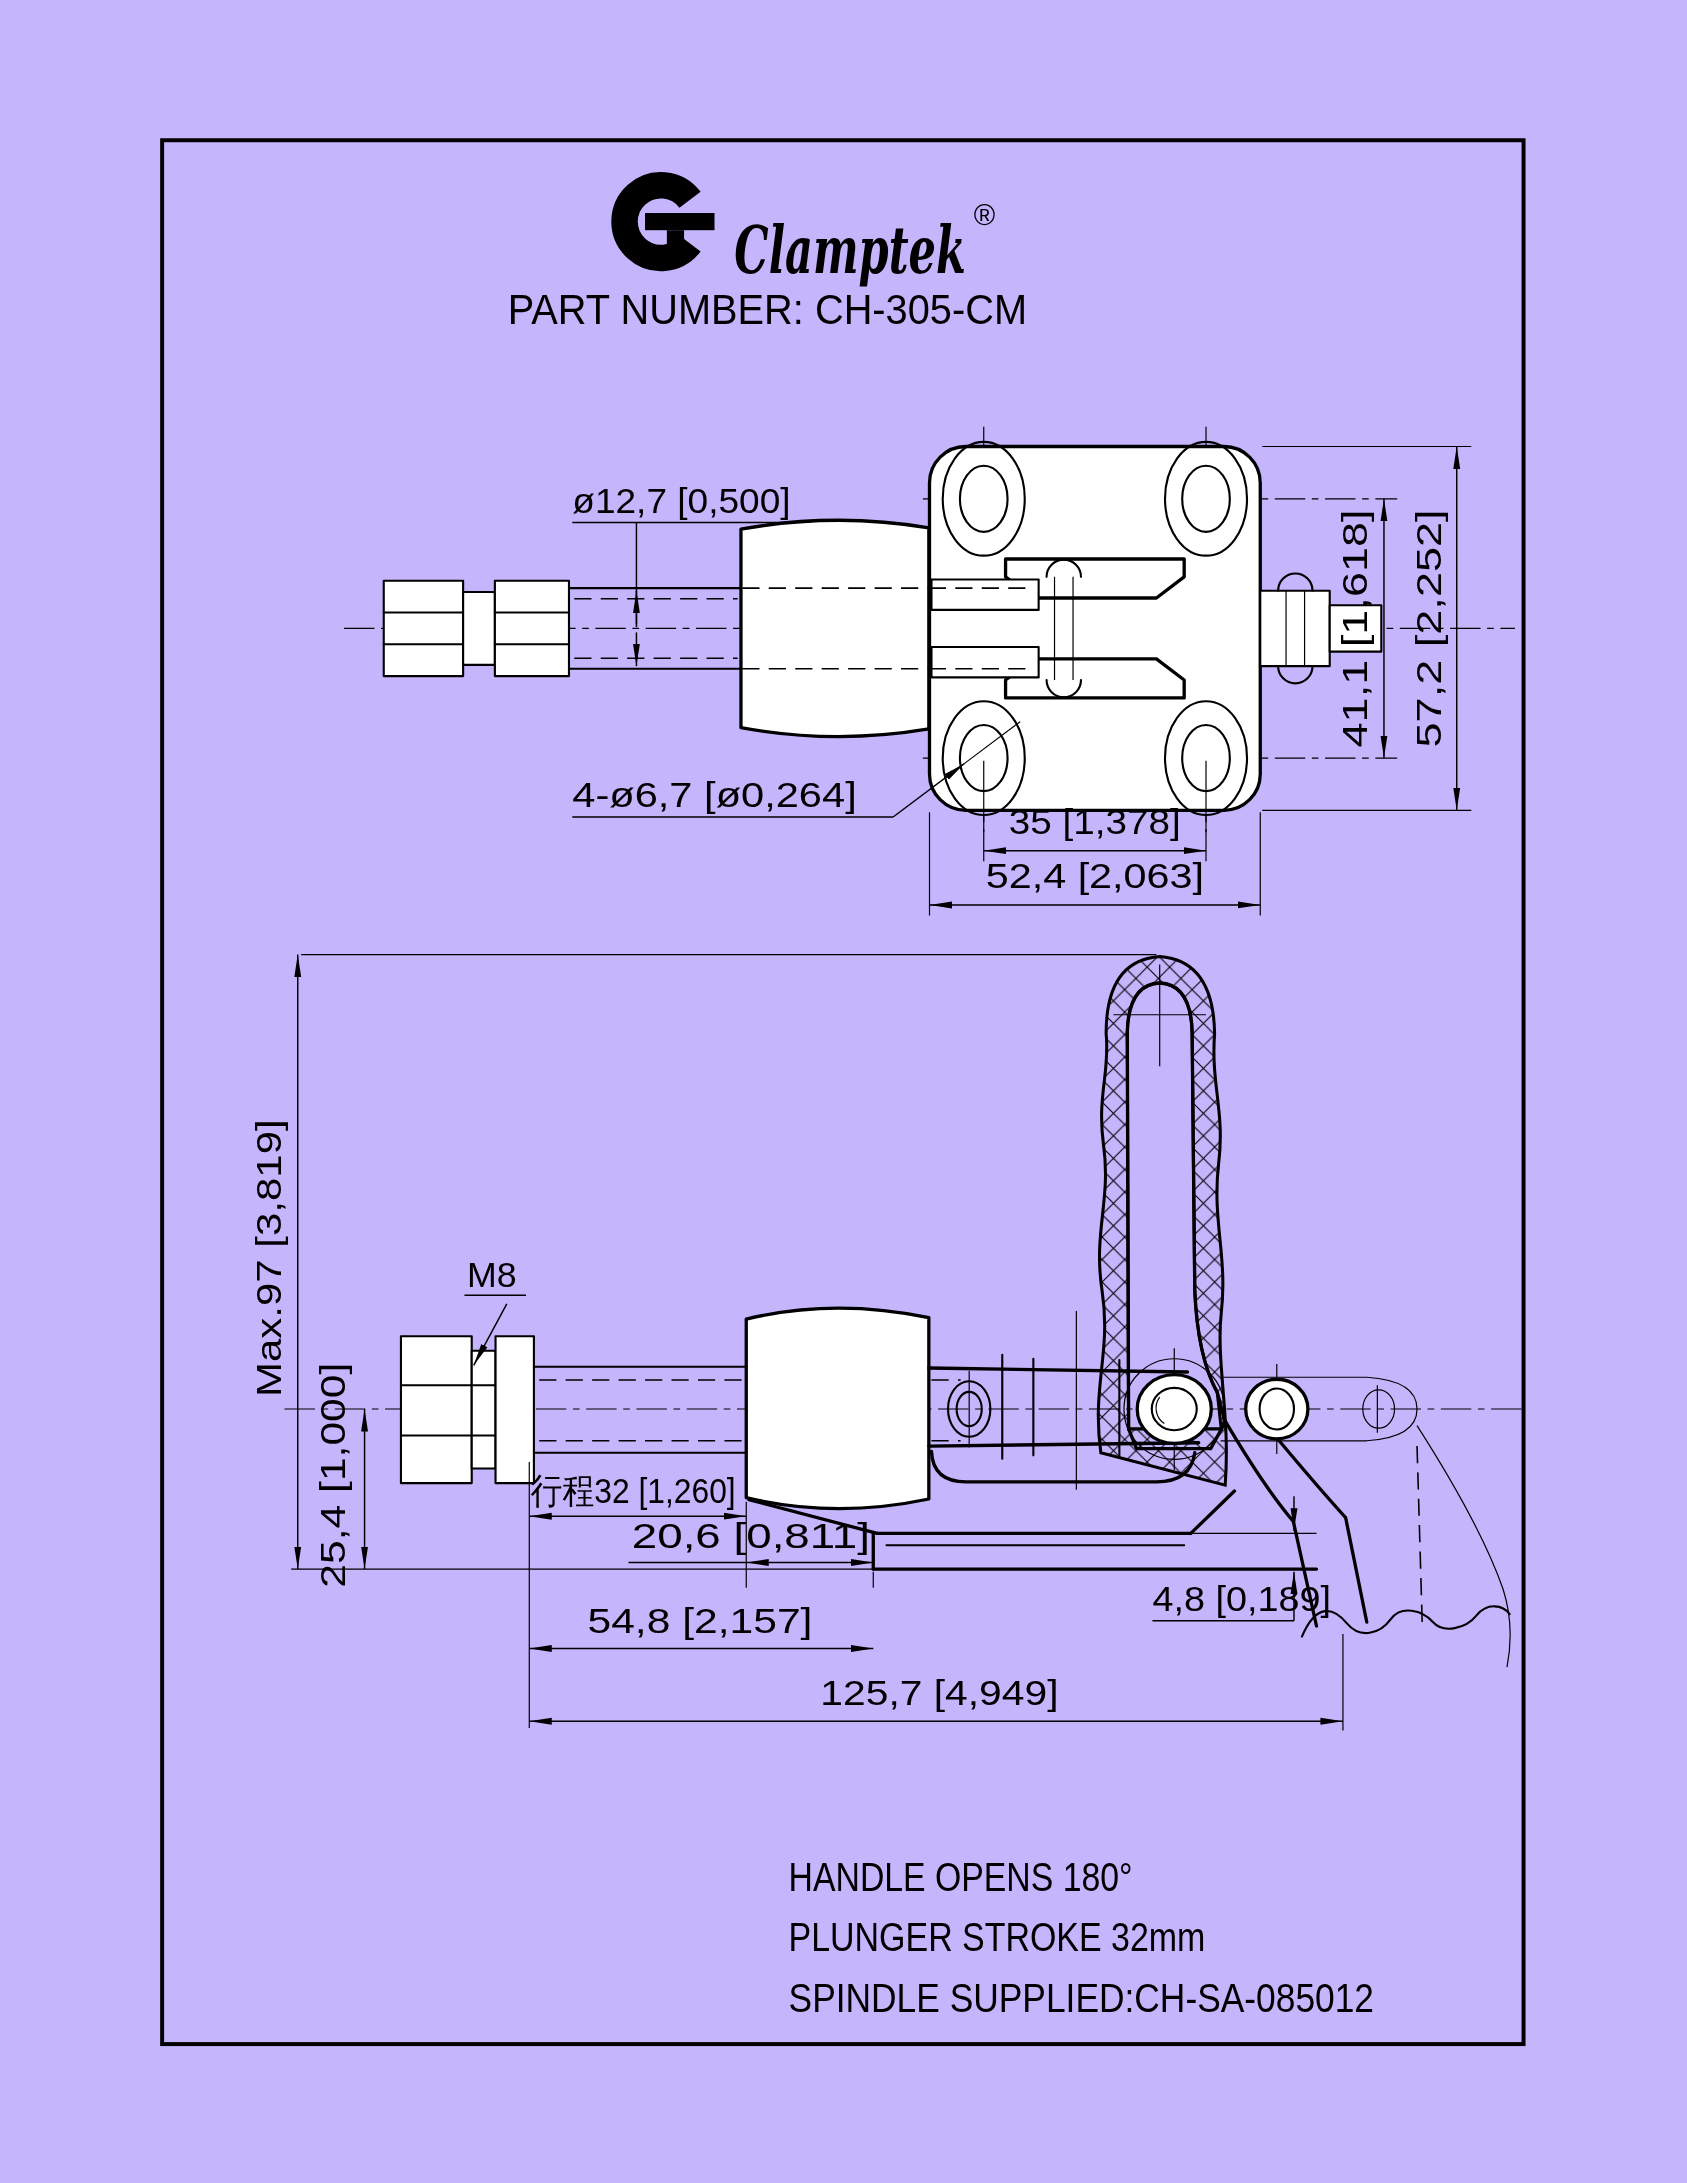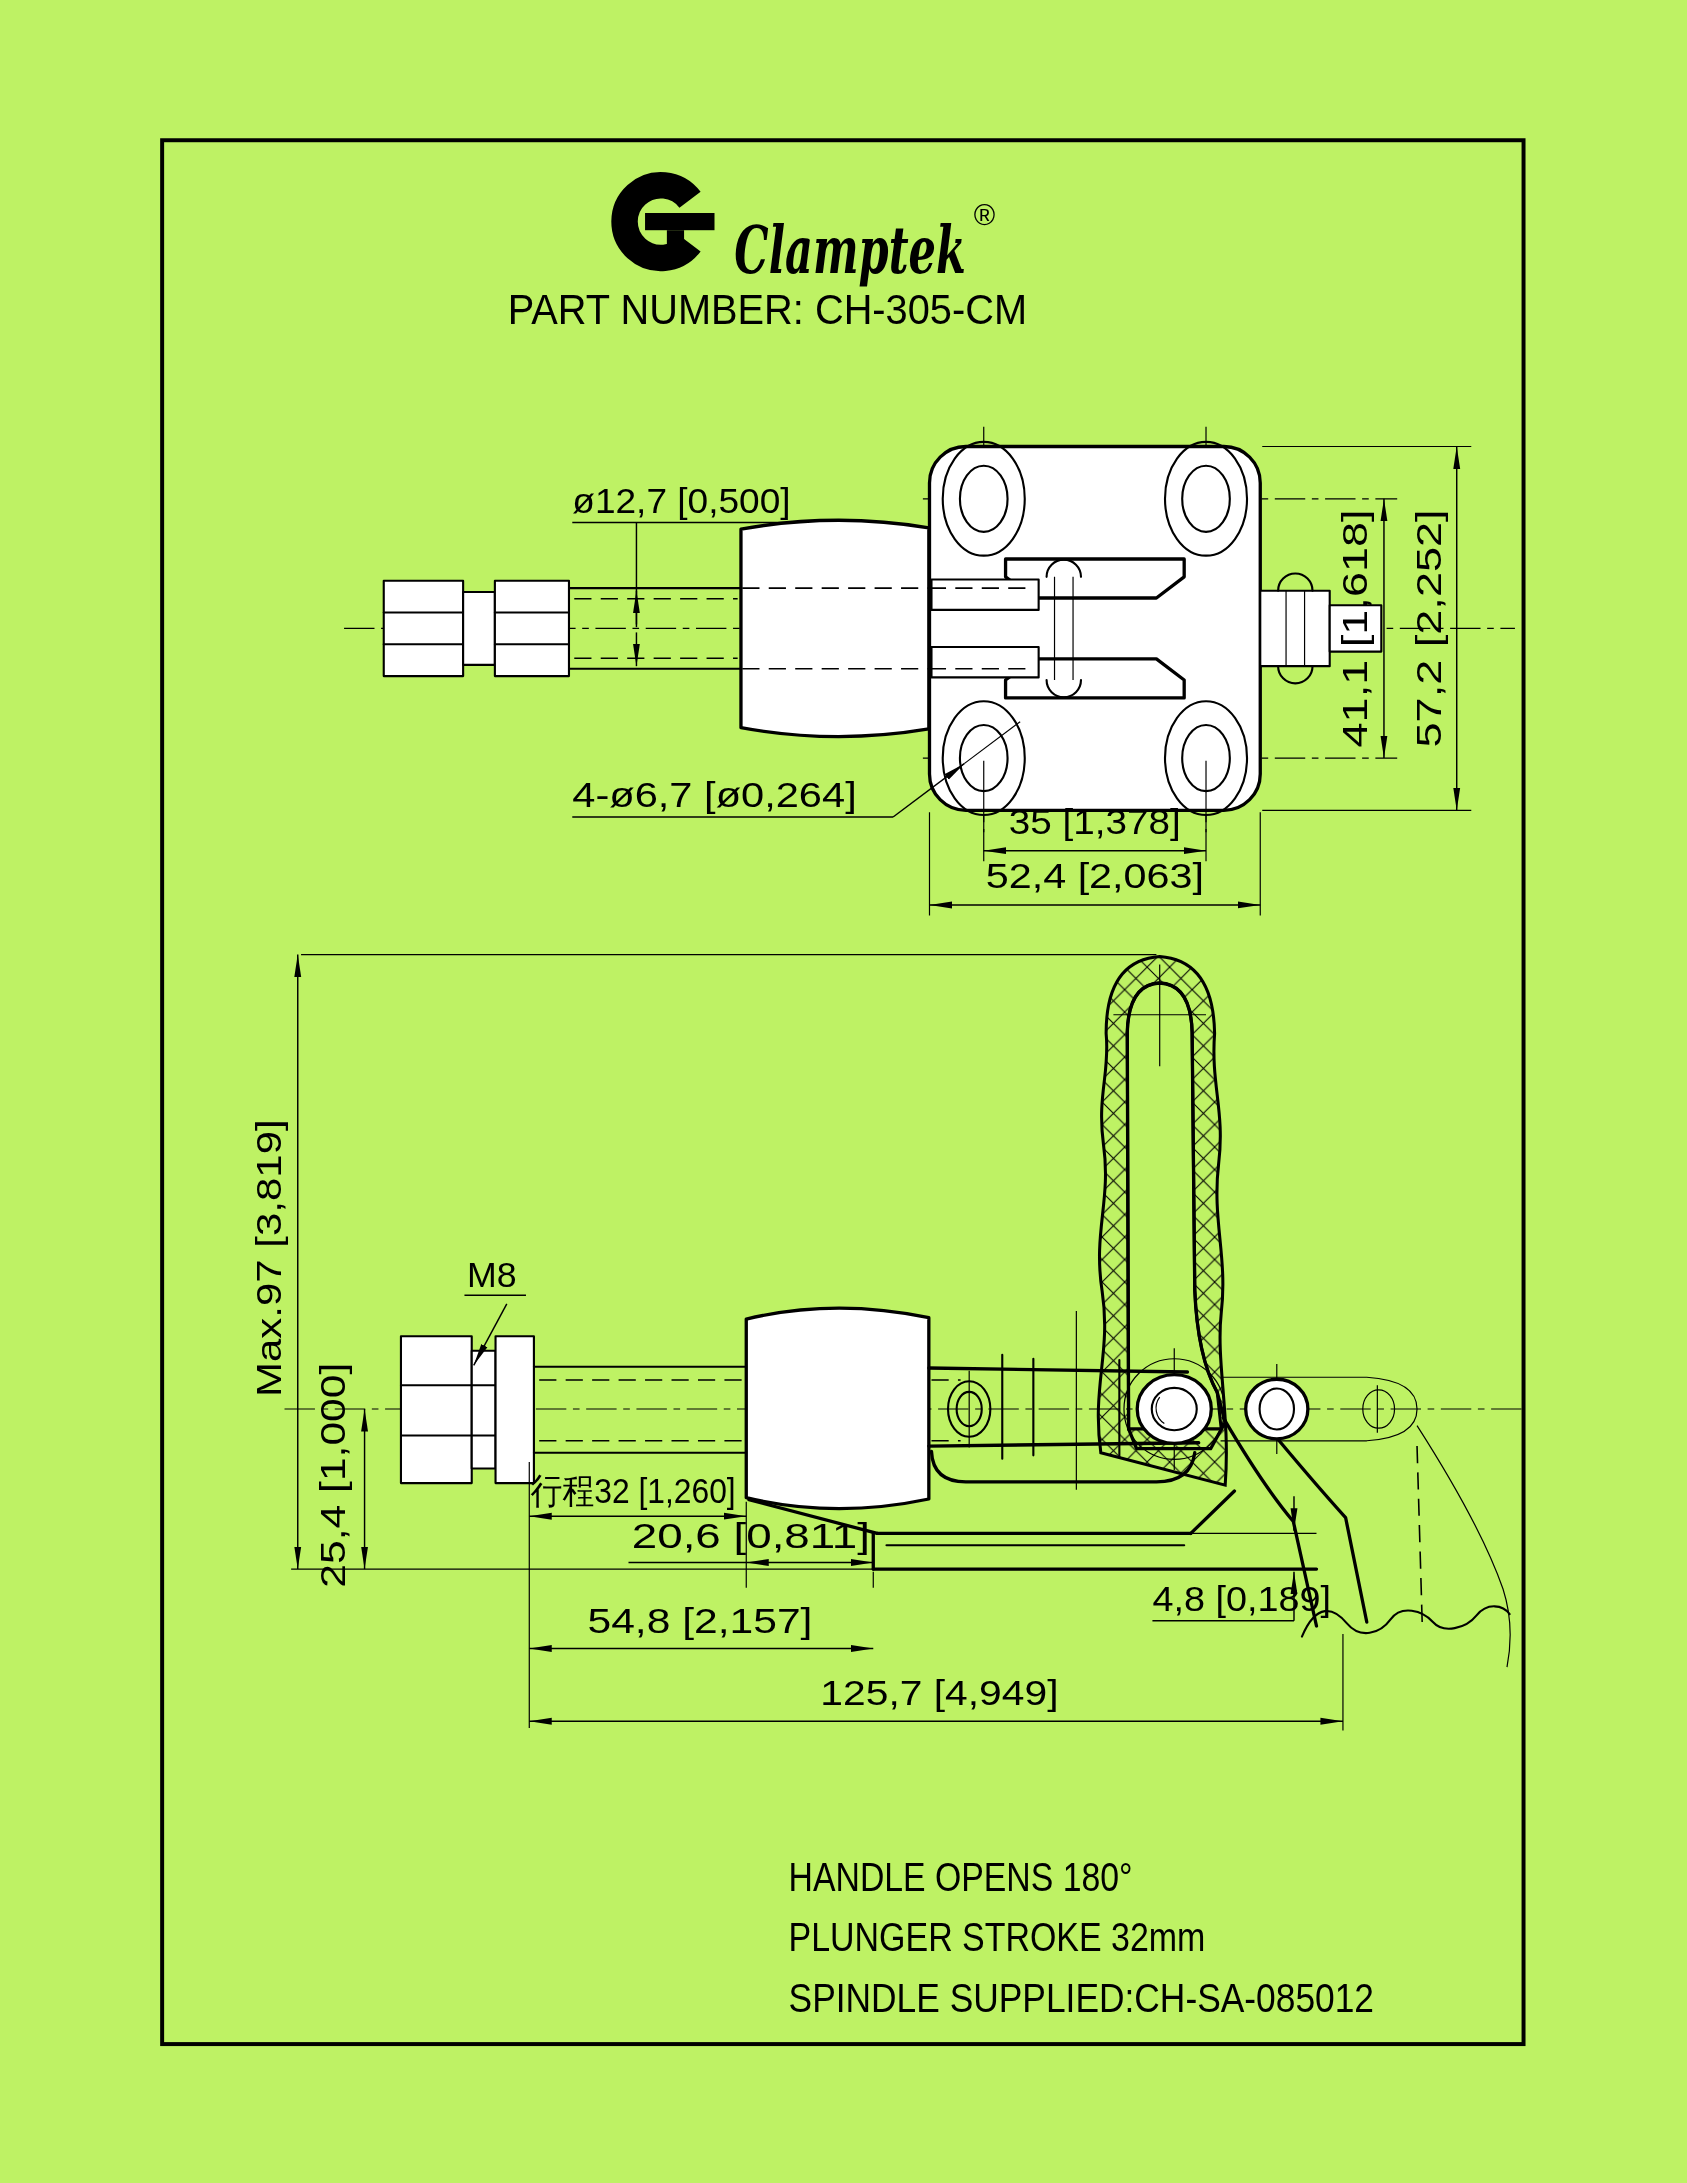--- a/index.html
+++ b/index.html
@@ -1,16 +1,16 @@
 <!DOCTYPE html>
 <html style="font-size:10.6px"><head>
 <meta charset="utf-8">
 <style>
   html,body{margin:0;padding:0;background:#ffffff;}
-  .page{position:relative;width:1687px;height:2183px;background:#bef264;overflow:hidden;}
+  .page{position:relative;width:1687px;height:2183px;background:#c4b5fd;overflow:hidden;}
   svg{display:block;}
   .hv{stroke:#000;stroke-width:5;fill:none;stroke-linecap:round;stroke-linejoin:round;}
   .md{stroke:#000;stroke-width:3.2;fill:none;stroke-linecap:round;stroke-linejoin:round;}
   .th{stroke:#000;stroke-width:1.8;fill:none;}
   .dim{stroke:#000;stroke-width:2.2;fill:none;}
   .cl{stroke:#000;stroke-width:1.8;fill:none;stroke-dasharray:46 10 10 10;}
   .hid{stroke:#000;stroke-width:2.4;fill:none;stroke-dasharray:26 14;}
   .wfill{fill:#ffffff;}
   text{fill:#000;font-family:"Liberation Sans", sans-serif;}
   .dt{font-size:54px;}

